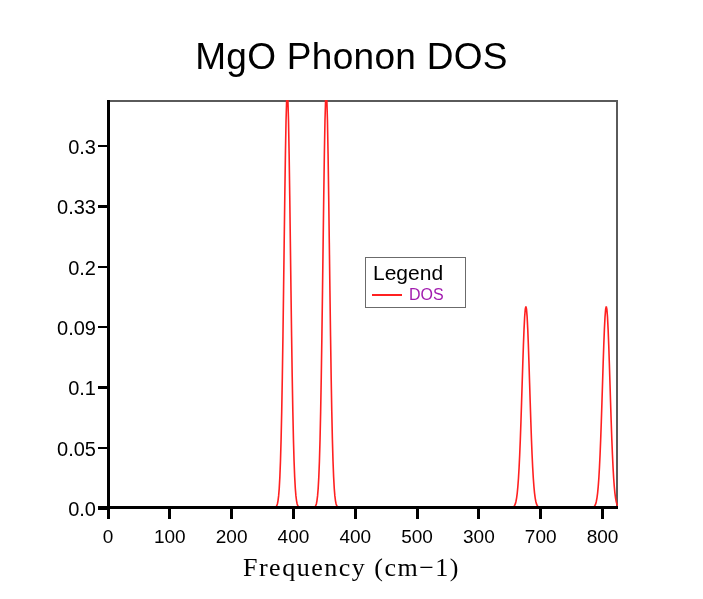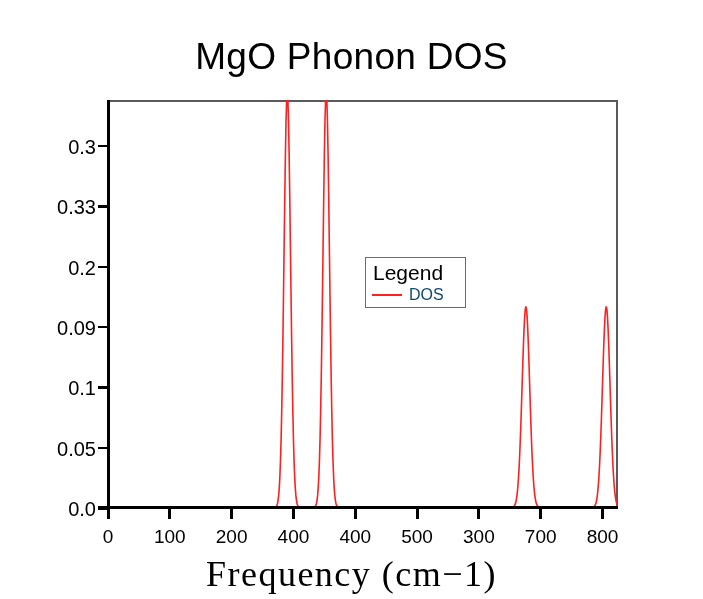--- a/index.html
+++ b/index.html
@@ -86,21 +86,21 @@
     width: 703px;
     height: 599px;
   }
   #xlabel {
     position: absolute;
     left: 0;
     top: 553px;
     width: 703px;
     text-align: center;
     font-family: "Liberation Serif", serif;
-    font-size: 36px;
+    font-size: 26px;
     color: #000000;
     letter-spacing: 1.5px;
   }
   #legend-box {
     position: absolute;
     left: 365px;
     top: 257px;
     width: 101px;
     height: 51px;
     box-sizing: border-box;
@@ -125,21 +125,21 @@
     gap: 7px;
   }
   .legend-swatch {
     display: inline-block;
     width: 30px;
     height: 2px;
   }
   .legend-entry-label {
     font-family: "Liberation Sans", sans-serif;
     font-size: 16px;
-    color: #0c4a6e;
+    color: #a21caf;
     line-height: 1;
   }
   .axis-tick {
     position: absolute;
     background: #000000;
   }
 </style>
 </head>
 <body>
 

